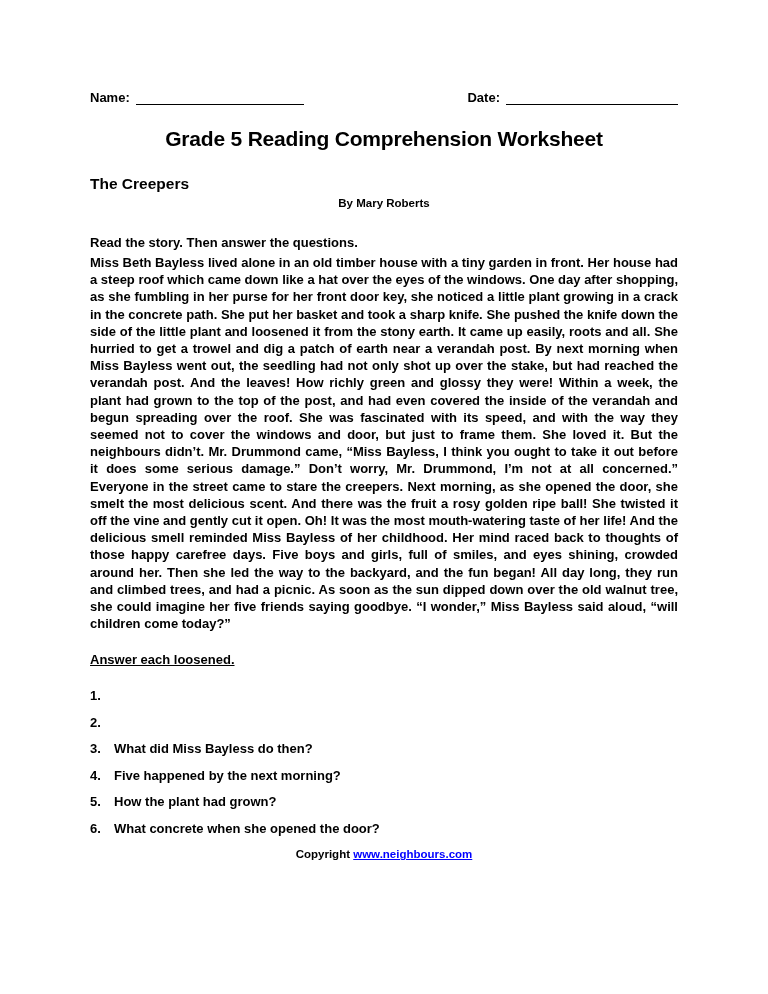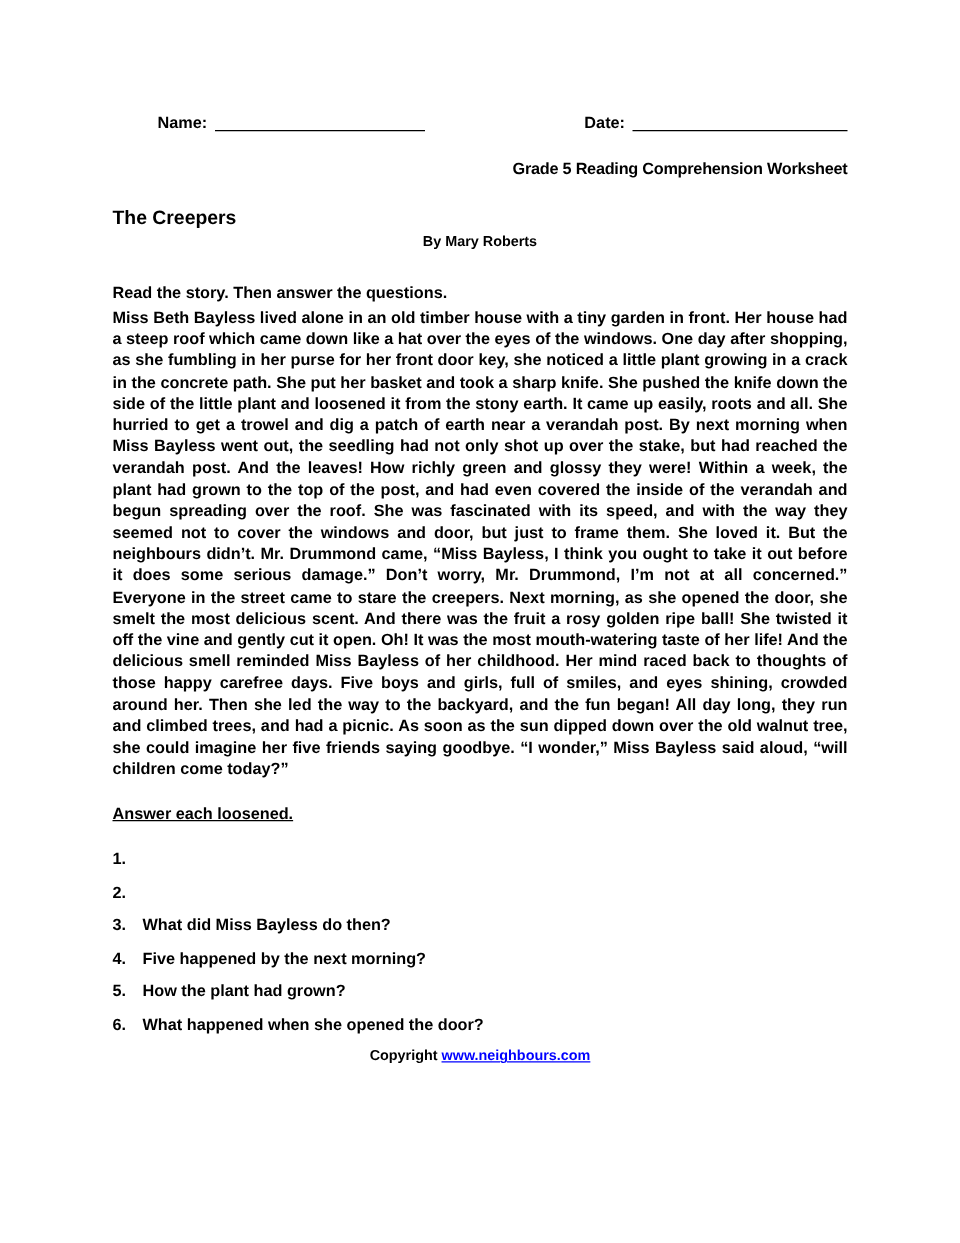--- a/index.html
+++ b/index.html
@@ -18,38 +18,37 @@
     overflow: hidden;
     box-sizing: border-box;
     padding: 0 90px;
   }
   .header-row {
     display: flex;
     justify-content: space-between;
     align-items: flex-end;
     margin-top: 90px;
     font-size: 13px;
-    margin-left: 36px;
   }
   .field {
     display: flex;
     align-items: flex-end;
     gap: 6px;
   }
   .blank {
     display: inline-block;
     border-bottom: 1.6px solid #000000;
     height: 14px;
   }
   .name-blank { width: 168px; }
   .date-blank { width: 172px; }
   .page-title {
     margin: 22px 0 0 0;
-    font-size: 13px;
-    text-align: right;
+    font-size: 21px;
+    text-align: center;
     letter-spacing: -0.2px;
   }
   .story-title {
     margin: 24px 0 0 0;
     font-size: 15.5px;
   }
   .byline {
     margin-top: 4px;
     font-size: 11.5px;
     text-align: center;
@@ -135,21 +134,21 @@
     <li class="question">
       <span class="qnum">4.</span>
       <span class="qtext">Five happened by the next morning?</span>
     </li>
     <li class="question">
       <span class="qnum">5.</span>
       <span class="qtext">How the plant had grown?</span>
     </li>
     <li class="question">
       <span class="qnum">6.</span>
-      <span class="qtext">What happened when she opened the door?</span>
+      <span class="qtext">What concrete when she opened the door?</span>
     </li>
   </ol>
 
   <div class="footer">
     <span>Copyright</span>
     <a href="#">www.neighbours.com</a>
   </div>
 
 </div>
 

